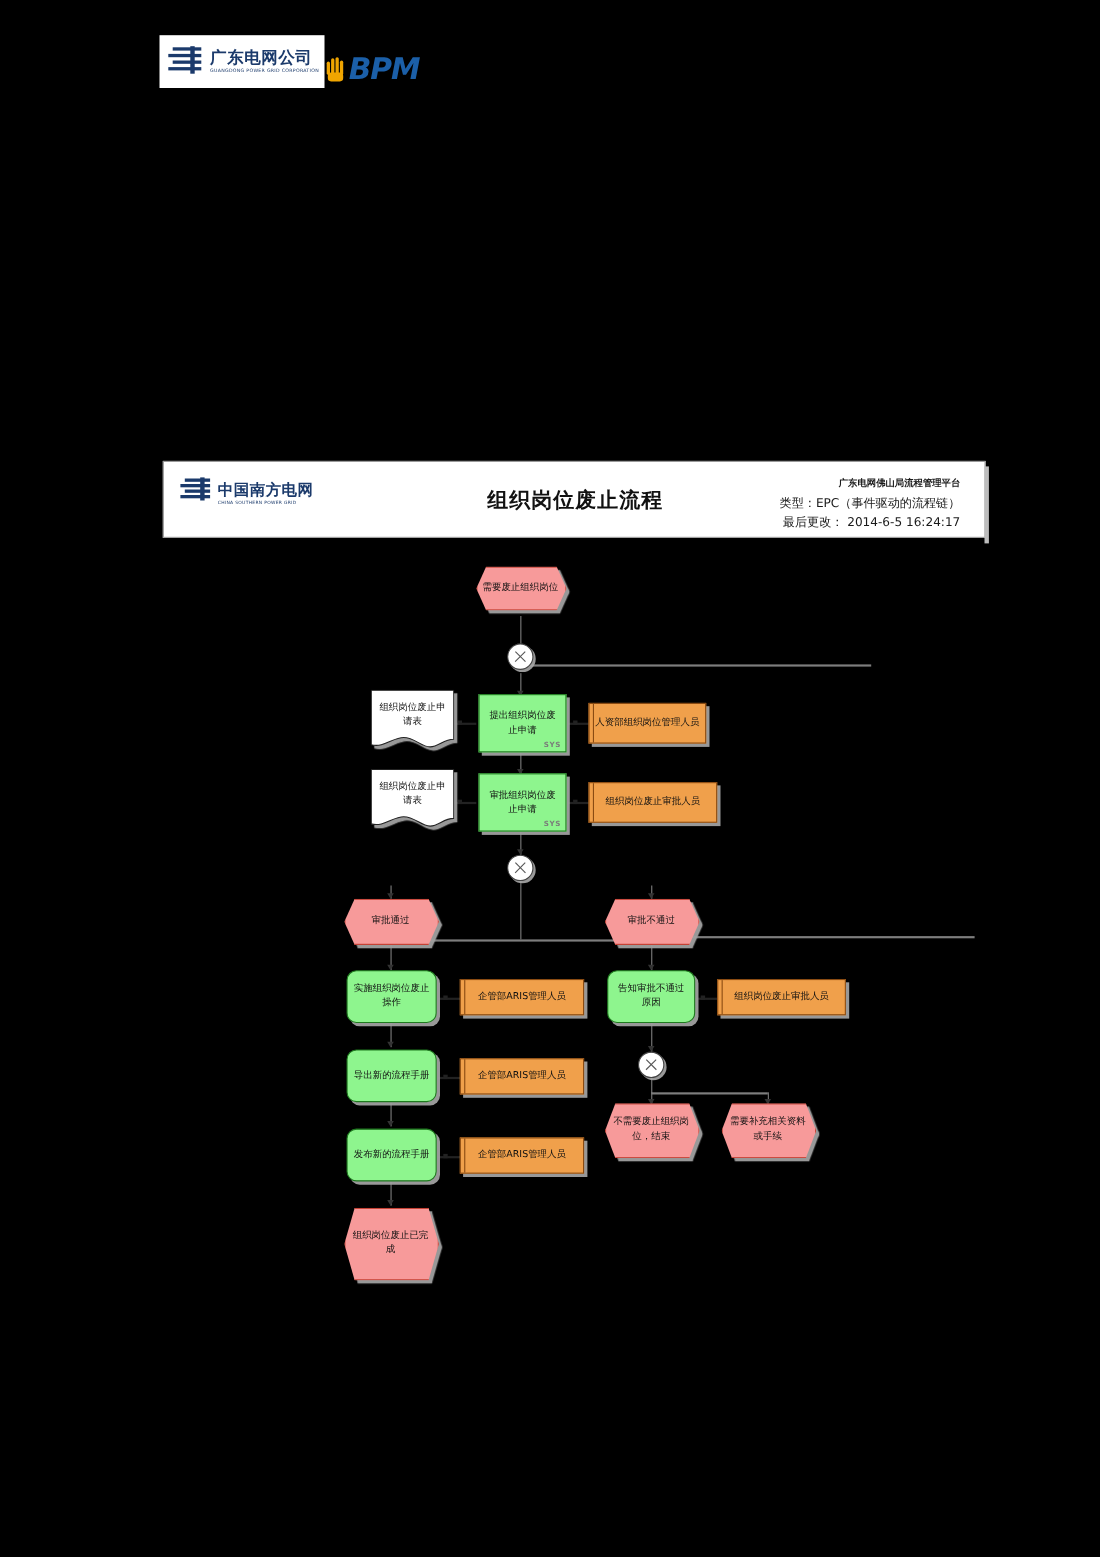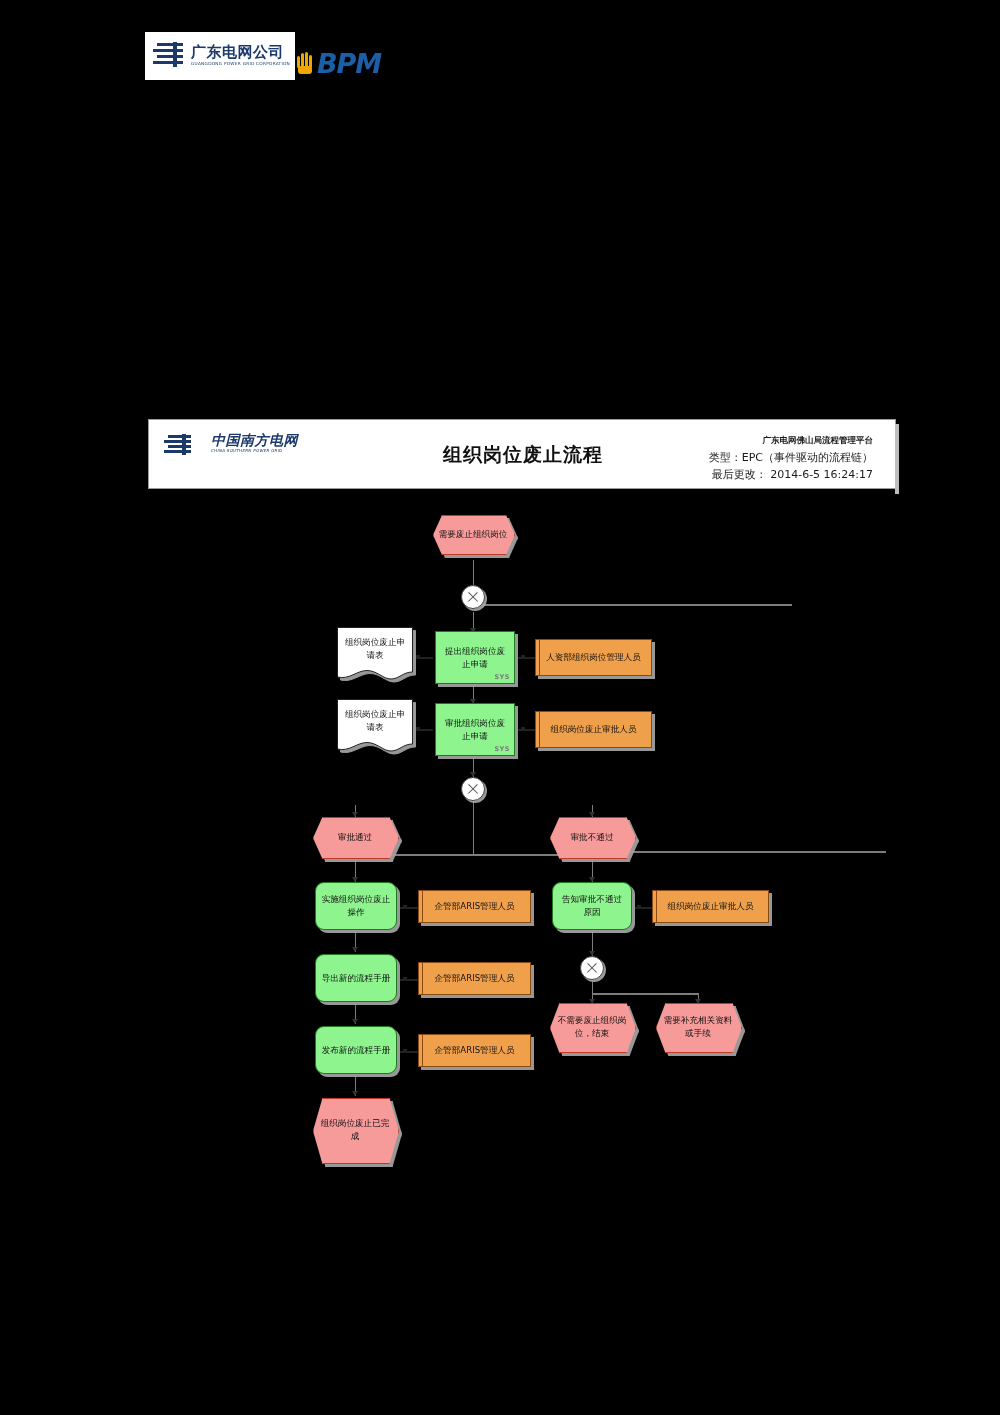--- a/index.html
+++ b/index.html
@@ -27,21 +27,21 @@
   .bpm-word{font-size:27px;font-weight:bold;font-style:italic;color:#1b5fa8;
             letter-spacing:-1px;line-height:1;margin-left:1px;}
 
   
   #sheet{position:absolute;left:0;top:0;width:1000px;height:1415px;}
 
   
   .dhdr{position:absolute;left:148px;top:419px;width:748px;height:70px;background:#fff;
         border:1px solid #9a9a9a;box-sizing:border-box;}
   .dhdr .shadowline{position:absolute;right:-4px;top:4px;width:4px;height:70px;background:#bdbdbd;}
-  .hdr-logo{position:absolute;left:14px;top:13px;display:flex;align-items:flex-start;gap:18px;font-style:italic;}
+  .hdr-logo{position:absolute;left:14px;top:13px;display:flex;align-items:flex-end;gap:5px;}
   .hdr-logo .csg-mark{width:30px;height:26px;}
   .hdr-logo .cn{font-size:14px;}
   .hdr-logo .en{font-size:4px;}
   .dtitle{position:absolute;left:0;top:0;width:748px;height:70px;display:flex;
           align-items:center;justify-content:center;font-size:19px;font-weight:bold;color:#111;
           letter-spacing:1px;}
   .dmeta{position:absolute;right:22px;top:12px;width:300px;text-align:right;color:#1a1a1a;
          font-size:8.5px;line-height:17px;}
   .dmeta .l1{font-weight:bold;}
   .dmeta .l2,.dmeta .l3{font-size:11px;}
@@ -227,21 +227,21 @@
       <path d="M0.5,0.5 L75.5,0.5 L75.5,45 C66,45 62,52 54,52 C46,52 40,43.5 30,43.5 C20,43.5 12,53 0.5,50 Z" fill="#ffffff" stroke="#222222" stroke-width="1"></path>
     </svg>
     <span class="lbl">组织岗位废止申请表</span>
   </div>
 
   <div class="node fn" style="left:435px;top:631px;width:80px;height:53px;position:absolute;">
     <span class="lbl">提出组织岗位废止申请</span>
     <span class="sys">SYS</span>
   </div>
 
-  <div class="node org" style="left:535px;top:639px;width:117px;height:37px;">
+  <div class="node org" style="left:535px;top:639px;width:107px;height:37px;">
     <span class="lbl">人资部组织岗位管理人员</span>
   </div>
 
   <div class="node doc" style="left:337px;top:699px;width:76px;height:54px;">
     <svg viewBox="0 0 76 54" preserveAspectRatio="none">
       <path d="M0.5,0.5 L75.5,0.5 L75.5,45 C66,45 62,52 54,52 C46,52 40,43.5 30,43.5 C20,43.5 12,53 0.5,50 Z" fill="#ffffff" stroke="#222222" stroke-width="1"></path>
     </svg>
     <span class="lbl">组织岗位废止申请表</span>
   </div>
 

